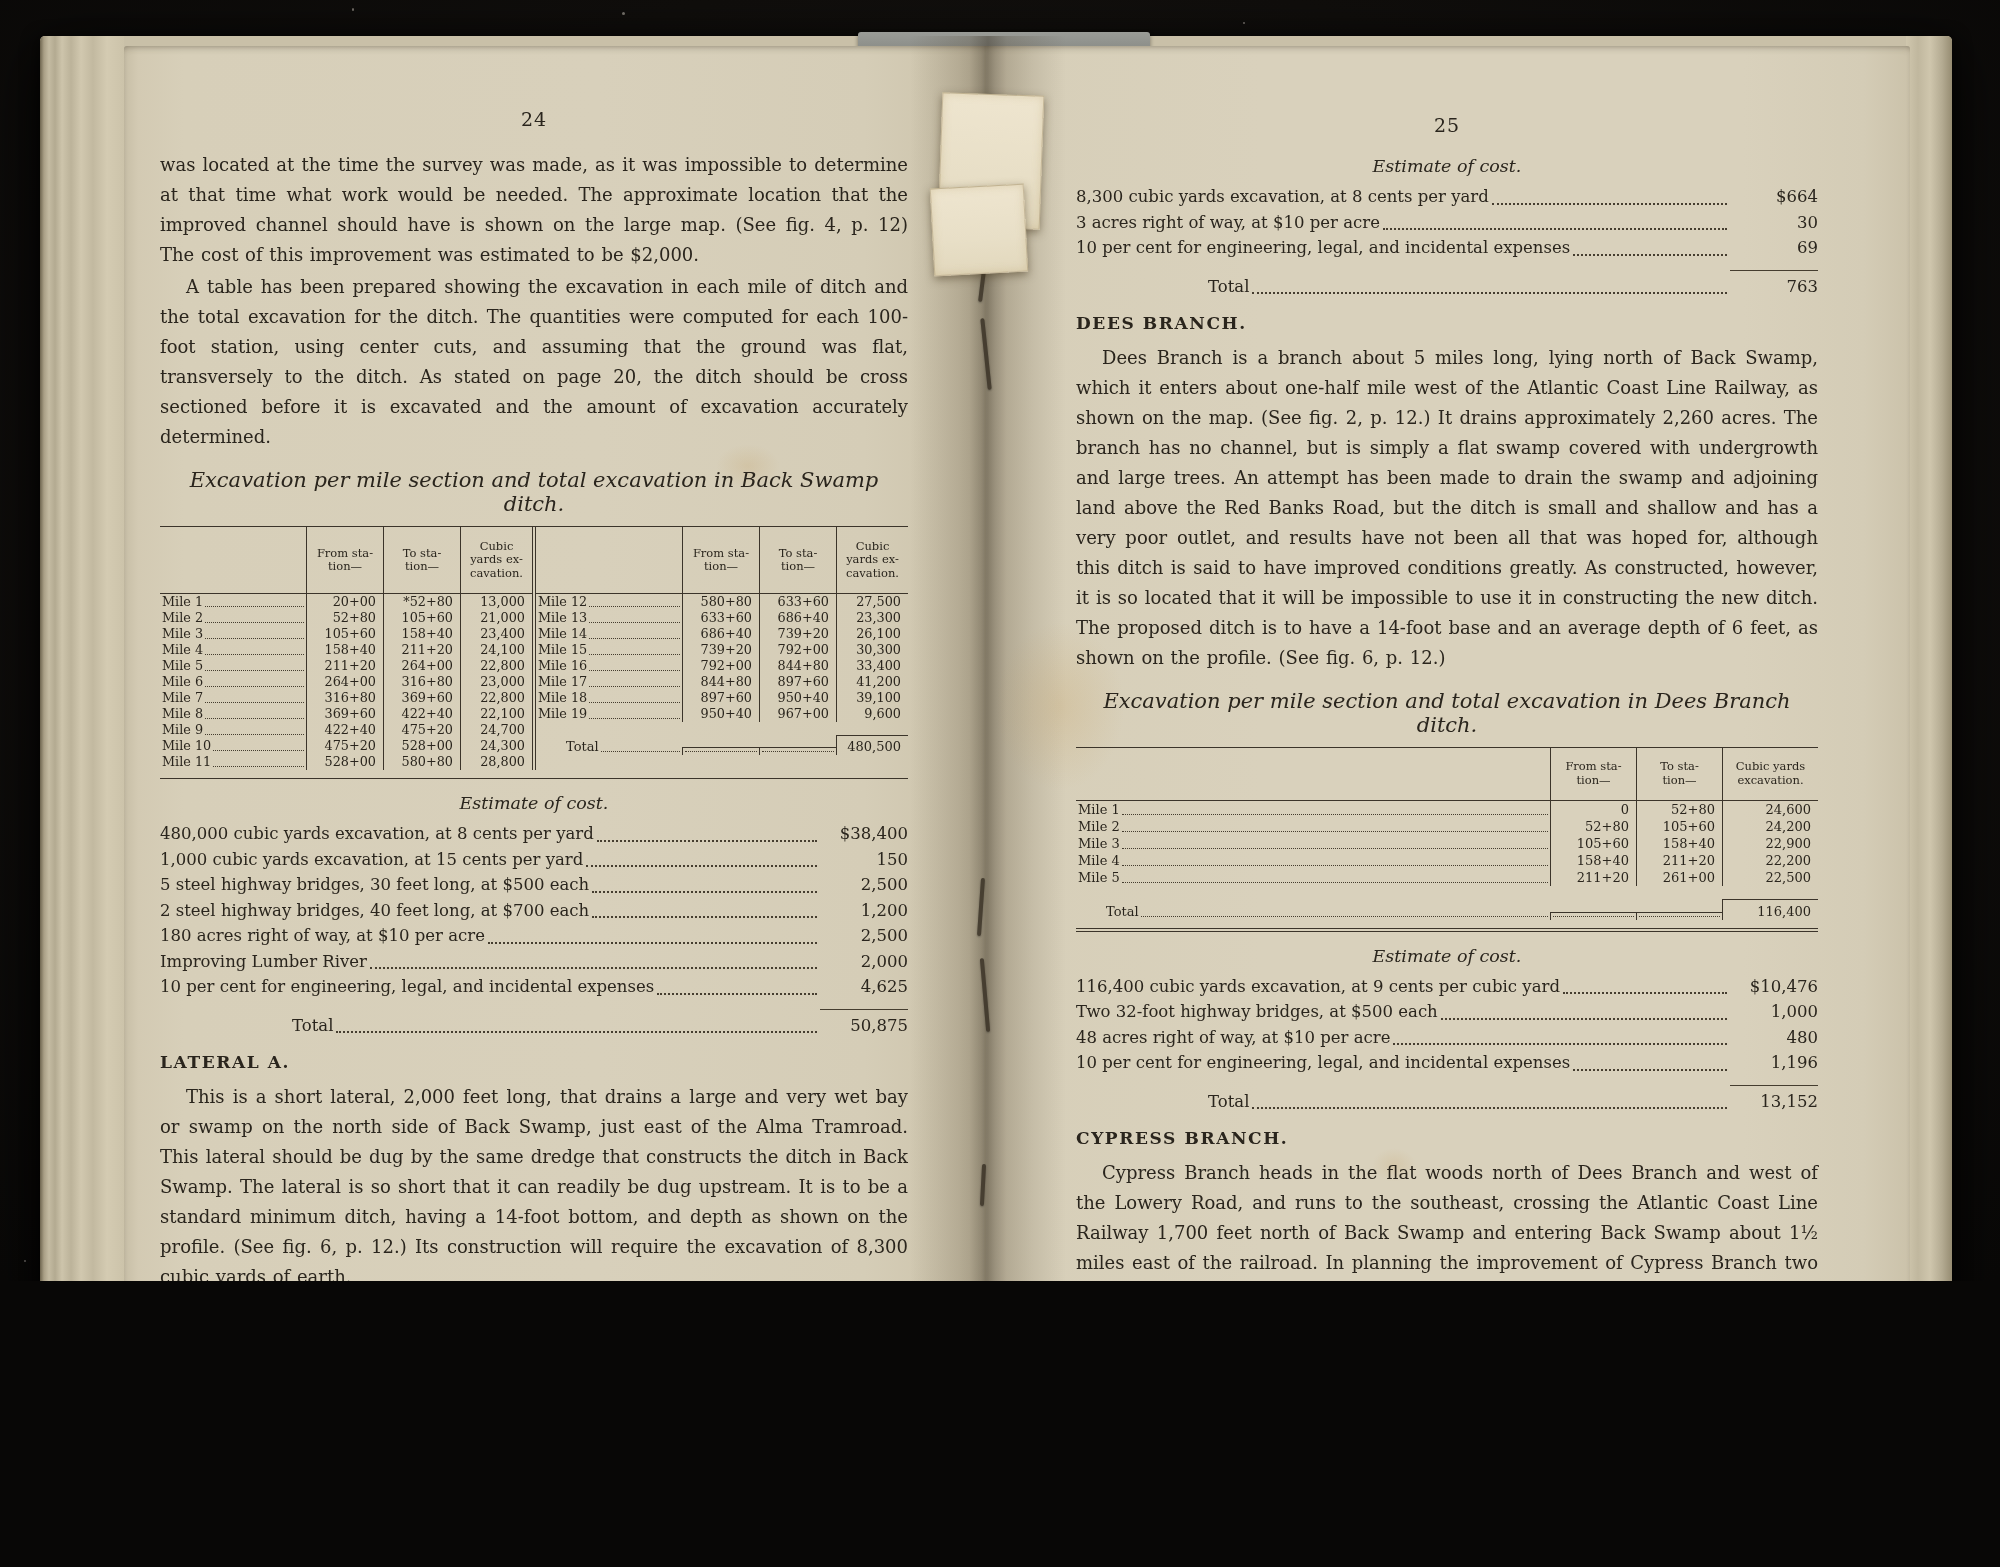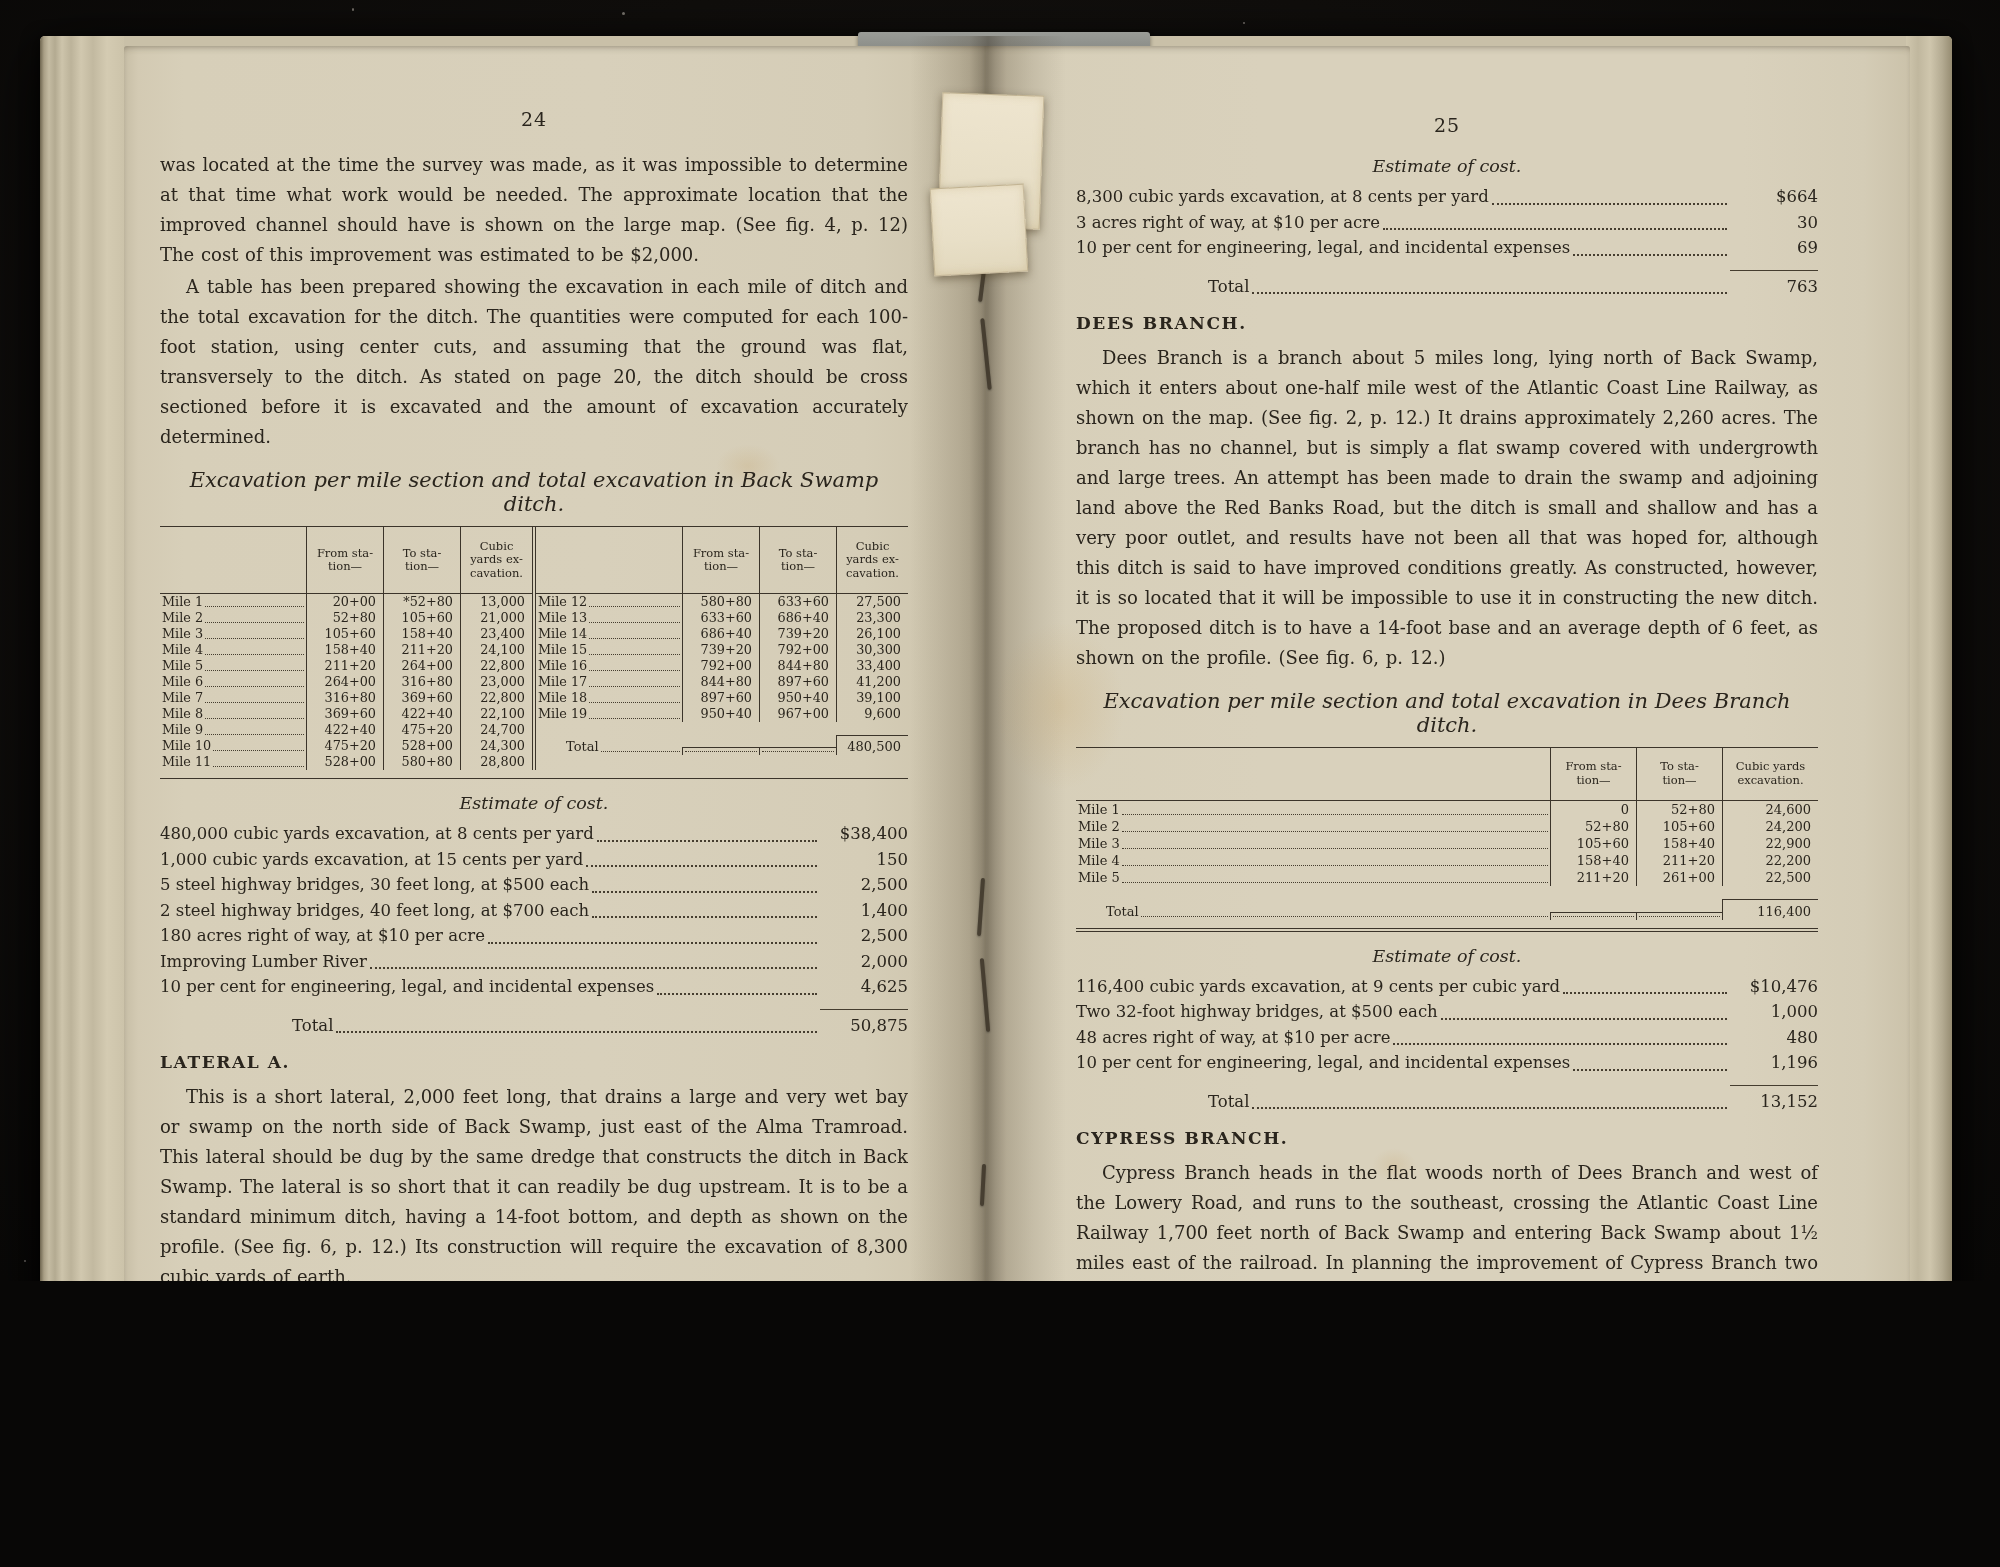--- a/index.html
+++ b/index.html
@@ -385,21 +385,21 @@
 
           <div class="cost-item">
             <span class="ci-label">5 steel highway bridges, 30 feet long, at $500 each</span>
             <span class="dots"></span>
             <span class="ci-amount">2,500</span>
           </div>
 
           <div class="cost-item">
             <span class="ci-label">2 steel highway bridges, 40 feet long, at $700 each</span>
             <span class="dots"></span>
-            <span class="ci-amount">1,400</span>
+            <span class="ci-amount">1,200</span>
           </div>
 
           <div class="cost-item">
             <span class="ci-label">180 acres right of way, at $10 per acre</span>
             <span class="dots"></span>
             <span class="ci-amount">2,500</span>
           </div>
 
           <div class="cost-item">
             <span class="ci-label">Improving Lumber River</span>

